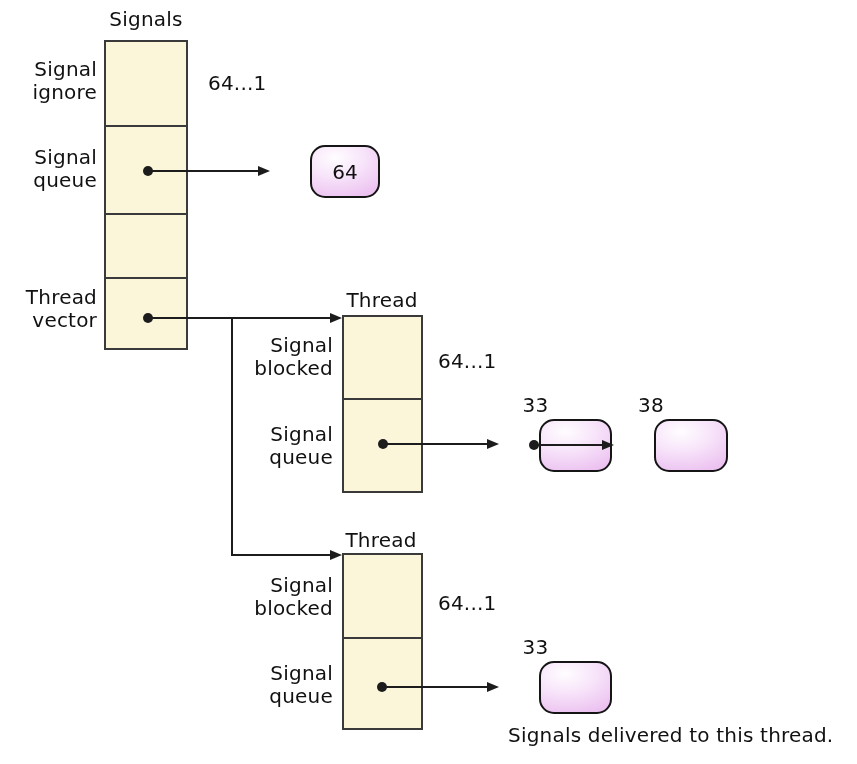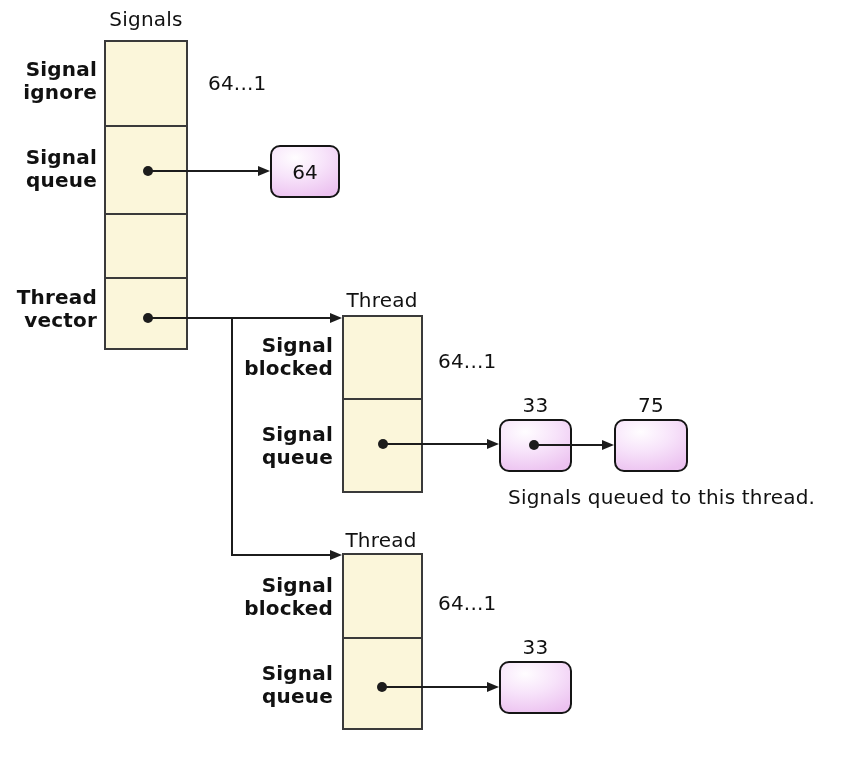--- a/index.html
+++ b/index.html
@@ -11,45 +11,45 @@
     color: var(--text, #111111);
   }
   #canvas { position:relative; width:857px; height:764px; overflow:hidden; }
 
   .lbl {
     position:absolute;
     white-space:pre-line;
     line-height:23px;
     letter-spacing:0.2px;
   }
-  .r { text-align:right;font-weight:bold; }
+  .r { text-align:right; }
   .c { text-align:center; }
 
   .cellbox {
     position:absolute;
     box-sizing:border-box;
     background: var(--cell-fill, #fbf6da);
     border: 2px solid var(--cell-border, #3a3a3a);
   }
   .divider {
     position:absolute; left:0; right:0; height:1.5px;
     background: var(--cell-border, #3a3a3a);
   }
 
   .sig {
     position:absolute;
     box-sizing:border-box;
     height:53px;
     border: 2px solid var(--signal-border, #151515);
-    border-radius: 10px;
+    border-radius: 15px;
     background: radial-gradient(ellipse 95% 85% at 35% 22%,
       var(--signal-fill-inner, #fffdff) 0%,
       var(--signal-fill-mid, #f7e3fa) 48%,
       var(--signal-fill-outer, #ecc2f0) 100%);
-    display:flex; align-items:center; justify-content:center;
+    display:flex; align-items:center; justify-content:center;margin-left:40px;
   }
 
   .dot {
     position:absolute; width:10px; height:10px; border-radius:50%;
     background: var(--line, #1c1c1c);
   }
   .hline { position:absolute; height:2px; background: var(--line, #1c1c1c); }
   .vline { position:absolute; width:2px;  background: var(--line, #1c1c1c); }
   .ahead {
     position:absolute; width:0; height:0;
@@ -113,24 +113,23 @@
   <span class="hline" style="left:387px; top:443px; width:100px"></span>
   <span class="ahead" style="left:487px; top:439px"></span>
 
   <div class="lbl c" style="left:499px; top:394px; width:73px">33</div>
   <div class="sig" style="left:499px; top:419px; width:73px"></div>
 
   <span class="dot" style="left:529px; top:440px"></span>
   <span class="hline" style="left:538px; top:444px; width:64px"></span>
   <span class="ahead" style="left:602px; top:440px"></span>
 
-  <div class="lbl c" style="left:614px; top:394px; width:74px">75</div>
+  <div class="lbl c" style="left:614px; top:394px; width:74px">38</div>
   <div class="sig" style="left:614px; top:419px; width:74px"></div>
 
-  <div class="lbl" style="left:508px; top:486px">Signals queued to this thread.</div>
 
   <div class="lbl c" style="left:331px; top:529px; width:100px">Thread</div>
 
   <div class="cellbox" style="left:342px; top:553px; width:81px; height:177px">
     <div class="divider" style="top:82px"></div>
   </div>
 
   <div class="lbl r" style="left:233px; top:574px; width:100px">Signal
 blocked</div>
   <div class="lbl r" style="left:233px; top:662px; width:100px">Signal
@@ -138,14 +137,15 @@
 
   <div class="lbl" style="left:438px; top:592px">64...1</div>
 
   <span class="dot" style="left:377px; top:682px"></span>
   <span class="hline" style="left:386px; top:686px; width:101px"></span>
   <span class="ahead" style="left:487px; top:682px"></span>
 
   <div class="lbl c" style="left:499px; top:636px; width:73px">33</div>
   <div class="sig" style="left:499px; top:661px; width:73px"></div>
 
+  <div class="lbl" style="left:508px; top:724px">Signals delivered to this thread.</div>
 
 </div>
 
 </body></html>

